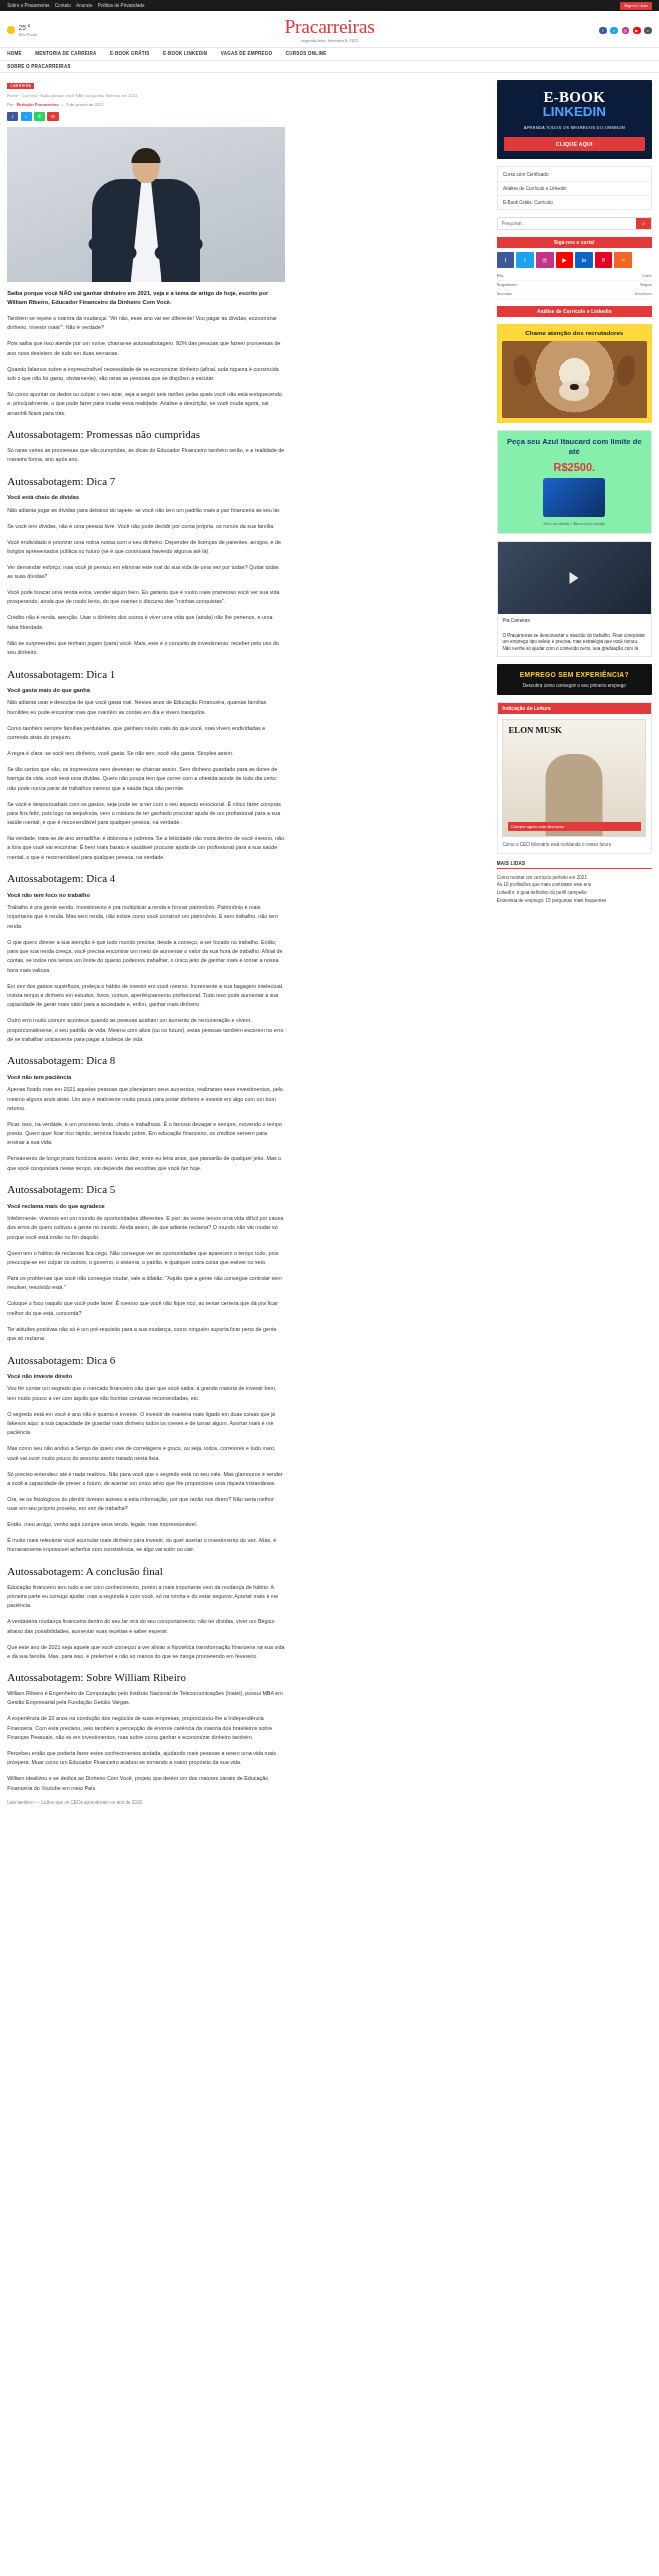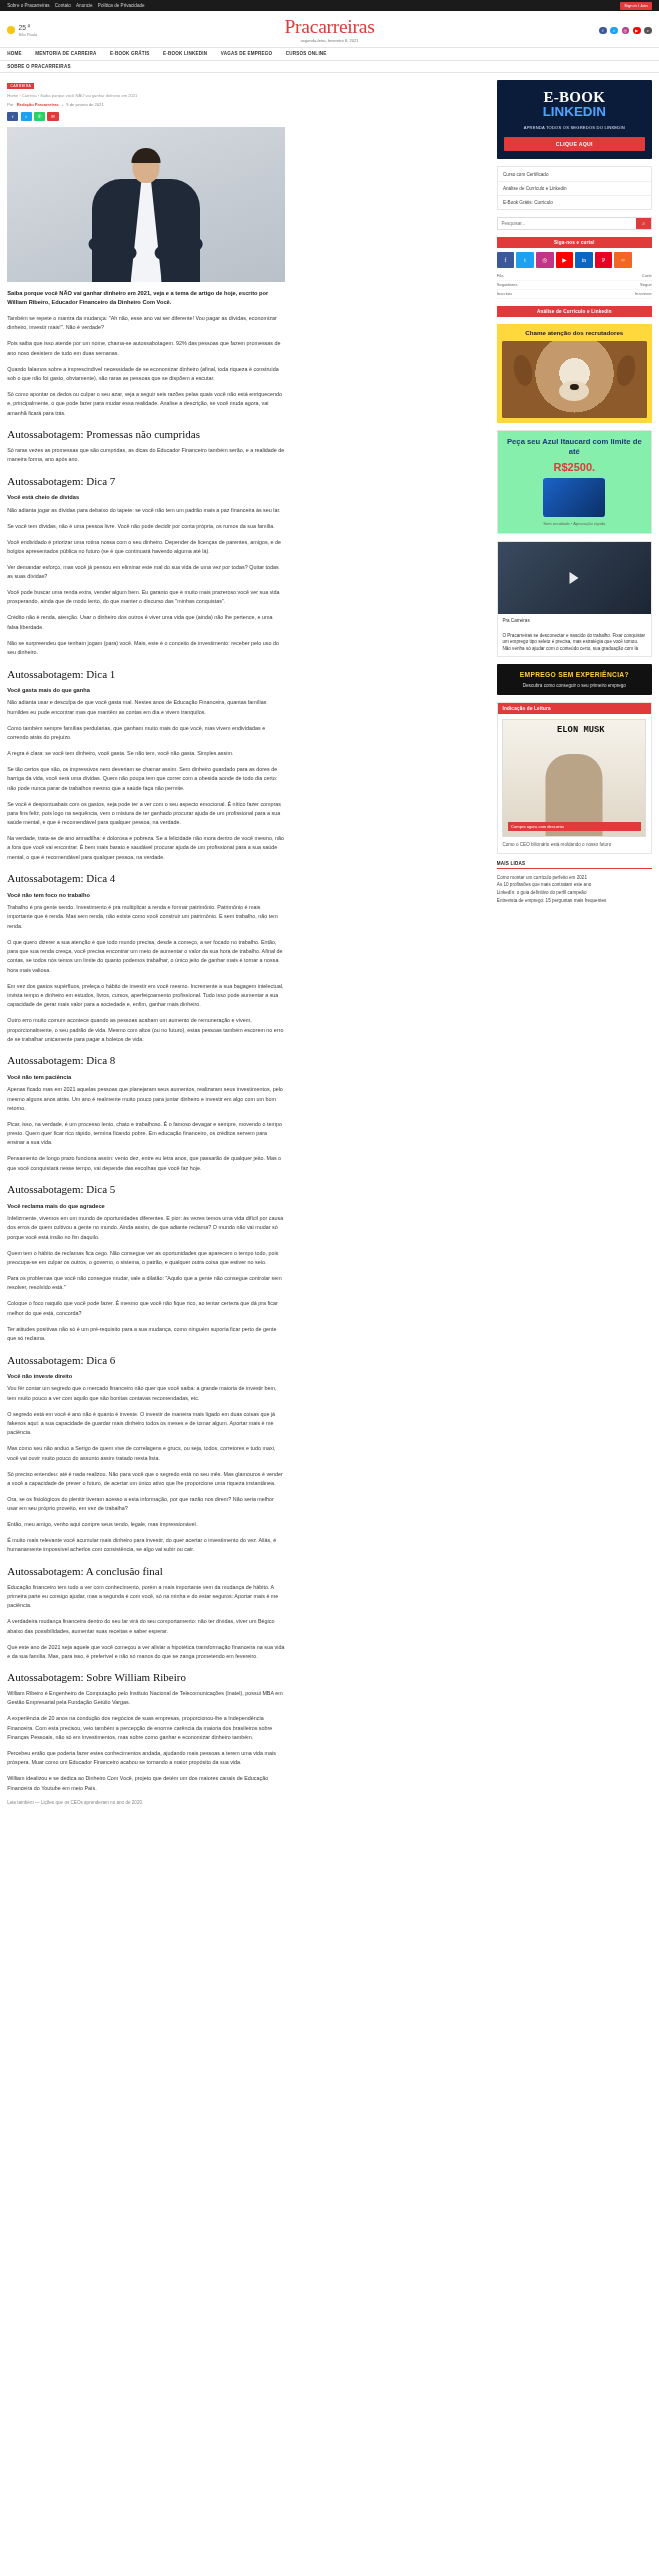--- a/index.html
+++ b/index.html
@@ -354,22 +354,22 @@
   .mag-card .head {
     background:#e03a3a; color:#fff; font-size:4.6px; font-weight:bold;
     padding:3.1px 4.6px; letter-spacing:0.2px;
   }
   .mag-card .cover {
     height: 118px;
     background: linear-gradient(180deg,#f6f2ea,#ded6c6);
     position:relative; margin:4.6px; border:0.5px solid #ddd;
   }
   .mag-card .cover .ttl {
-    position:absolute; top:5.2px; left:13px; right:0; text-align:center;
-    font-family:Liberation Mono, monospace; font-size:8.8px; color:#111; font-weight:700;
+    position:absolute; top:5.2px; left:5px; right:0; 
+    font-family:Liberation Serif, serif; font-size:8.8px; color:#111; font-weight:700;
   }
   .mag-card .cover .face {
     position:absolute; left:50%; bottom:0; transform:translateX(-50%);
     width:57px; height:82px; background:#b9a487; border-radius:24px 24px 0 0;
   }
   .mag-card .cover .tag {
     position:absolute; bottom:4.6px; left:4.6px; right:4.6px;
     background:#e03a3a; color:#fff; font-size:4.1px; padding:2.1px 3.1px;
   }
 

